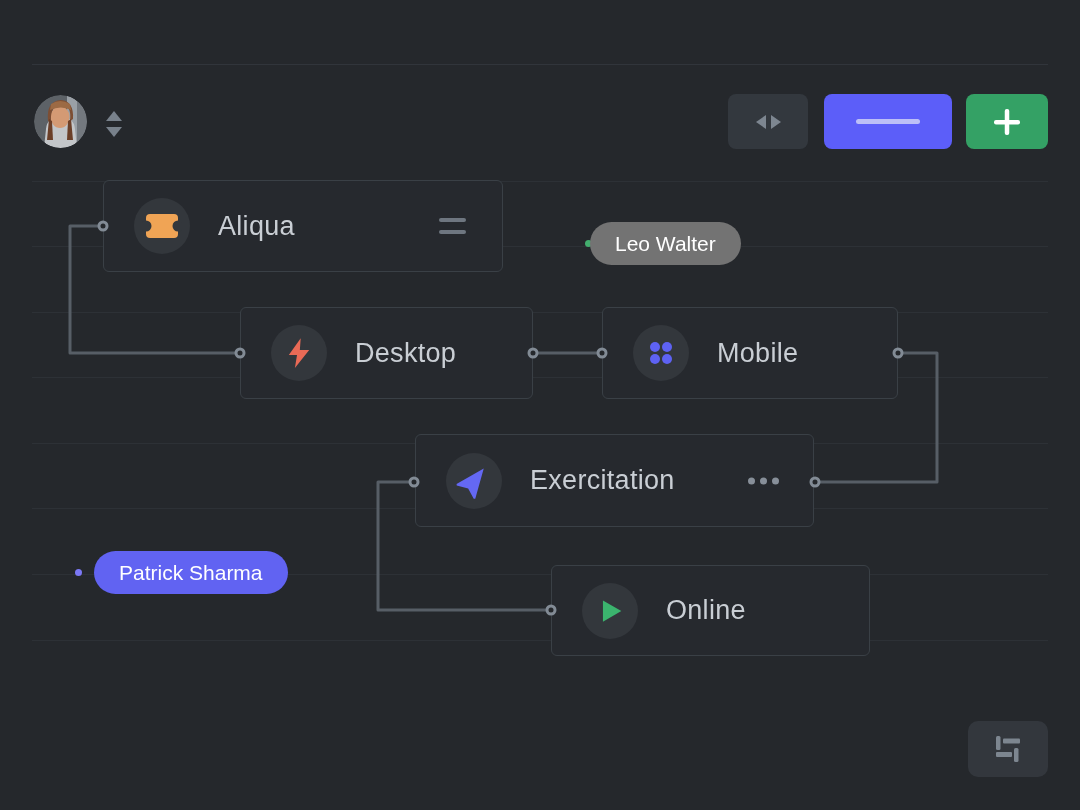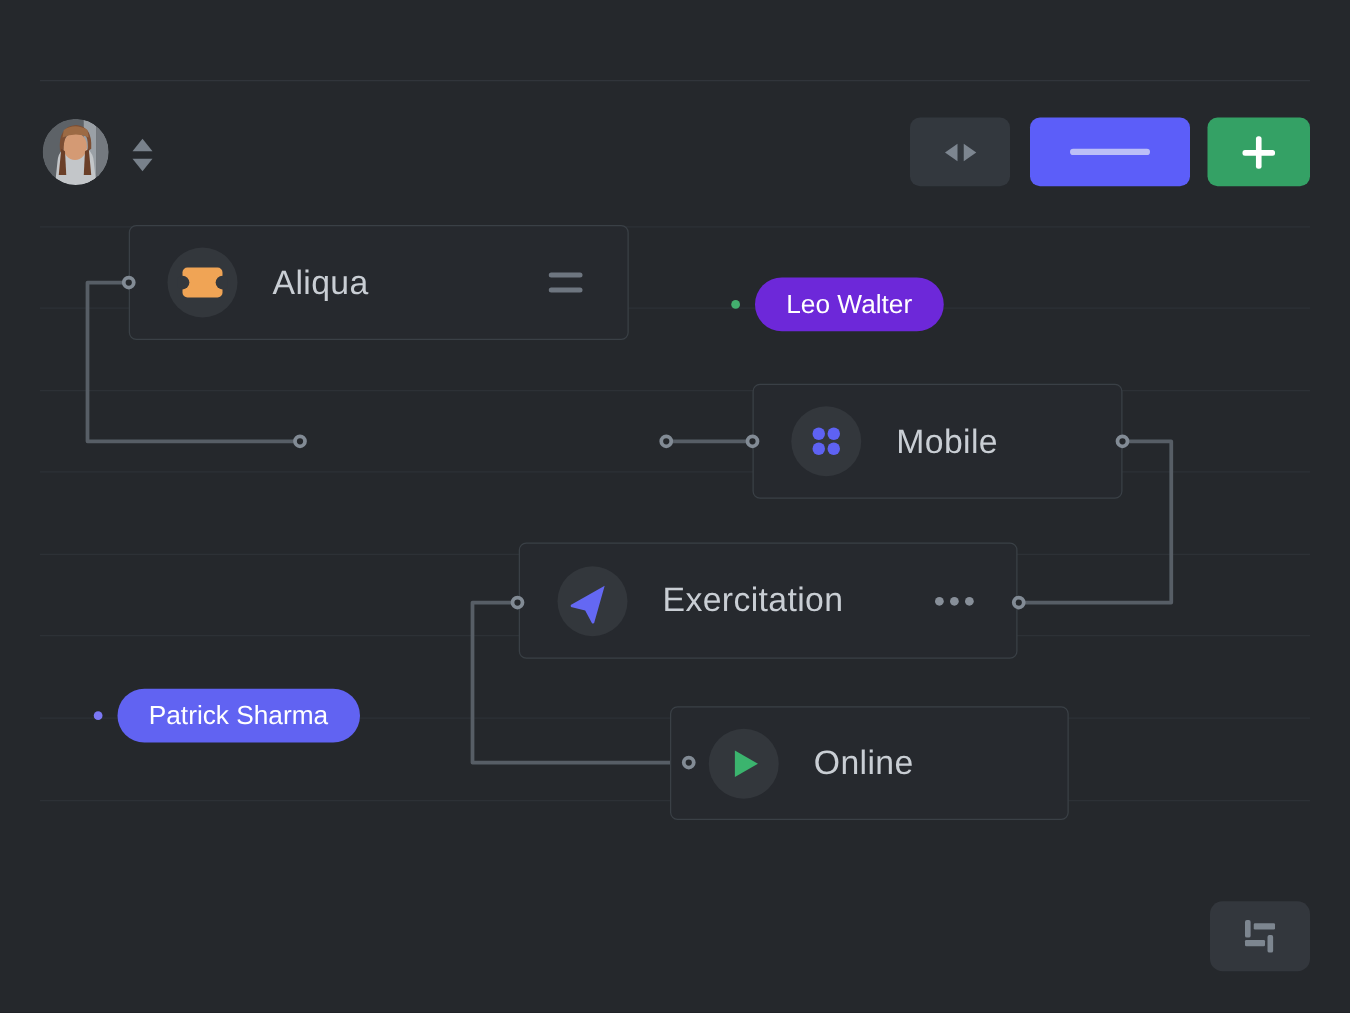--- a/index.html
+++ b/index.html
@@ -35,21 +35,21 @@
   .drag-handle i{display:block;width:27px;height:4px;border-radius:2px;background:#6e7680;}
   .ellipsis{position:absolute;right:34px;top:50%;transform:translateY(-50%);display:flex;gap:5px;cursor:pointer;}
   .ellipsis i{display:block;width:7px;height:7px;border-radius:50%;background:#878f99;}
   
   .port{position:absolute;width:11px;height:11px;border:3px solid #828b95;border-radius:50%;background:#25282c;z-index:3;transform:translate(-50%,-50%);cursor:crosshair;}
   
   #wires{position:absolute;left:0;top:0;z-index:1;pointer-events:none;}
   
   .tag{position:absolute;display:flex;align-items:center;justify-content:center;color:#fff;
        font-size:21px;font-weight:500;border-radius:22px;z-index:2;padding:0 25px;cursor:pointer;}
-  .tag.leo{left:604px;top:222px;height:43px;background:#6d28d9;}
+  .tag.leo{left:590px;top:222px;height:43px;background:#737373;}
   .tag.patrick{left:94px;top:551px;height:43px;background:#6163f2;text-align:center;}
   .tagdot{position:absolute;width:7px;height:7px;border-radius:50%;z-index:2;}
   .tagdot.leo{left:585px;top:240px;background:#43ae6e;}
   .tagdot.patrick{left:75px;top:569px;background:#7b78f5;}
   
   .fbtn{position:absolute;left:968px;top:721px;width:80px;height:56px;background:#33373d;border:none;border-radius:10px;
         display:flex;align-items:center;justify-content:center;cursor:pointer;z-index:4;}
 </style>
 </head>
 <body>
@@ -124,20 +124,28 @@
         <circle cx="36" cy="20" r="5.5" fill="#33373c"></circle>
       </svg>
     </div>
     <div class="node-label">Aliqua</div>
     <div class="drag-handle">
         <i></i>
         <i></i>
       </div>
   </div>
 
+  <div class="node" style="left:240px;top:307px;width:293px;height:92px">
+    <div class="node-ic">
+      <svg width="34" height="34" viewBox="0 0 24 24">
+        <path d="M13.2 1.5 L4.8 13.4 L10.6 13.4 L9.1 22.5 L19.2 9.9 L12.6 9.9 Z" fill="#ea6a56"></path>
+      </svg>
+    </div>
+    <div class="node-label">Desktop</div>
+  </div>
 
   <div class="node" style="left:415px;top:434px;width:399px;height:93px">
     <div class="node-ic">
       <svg width="38" height="38" viewBox="0 0 24 24">
         <path d="M12 2 L4.5 20.3 L5.2 21 L12 18 L18.8 21 L19.5 20.3 Z" fill="#6468f3" transform="rotate(38 12 12)"></path>
       </svg>
     </div>
     <div class="node-label">Exercitation</div>
     <div class="ellipsis">
         <i></i>
@@ -151,21 +159,21 @@
       <svg width="36" height="36" viewBox="0 0 36 36">
         <circle cx="12" cy="12" r="5" fill="#5e62f3"></circle>
         <circle cx="24" cy="12" r="5" fill="#5e62f3"></circle>
         <circle cx="12" cy="24" r="5" fill="#5e62f3"></circle>
         <circle cx="24" cy="24" r="5" fill="#5e62f3"></circle>
       </svg>
     </div>
     <div class="node-label">Mobile</div>
   </div>
 
-  <div class="node" style="left:536px;top:565px;width:319px;height:91px">
+  <div class="node" style="left:551px;top:565px;width:319px;height:91px">
     <div class="node-ic">
       <svg width="34" height="34" viewBox="0 0 24 24">
         <path d="M7 4.5 L20 12 L7 19.5 Z" fill="#3bb46e"></path>
       </svg>
     </div>
     <div class="node-label">Online</div>
   </div>
 
   <div class="port" style="left:103px;top:226px"></div>
   <div class="port" style="left:240px;top:353px"></div>

